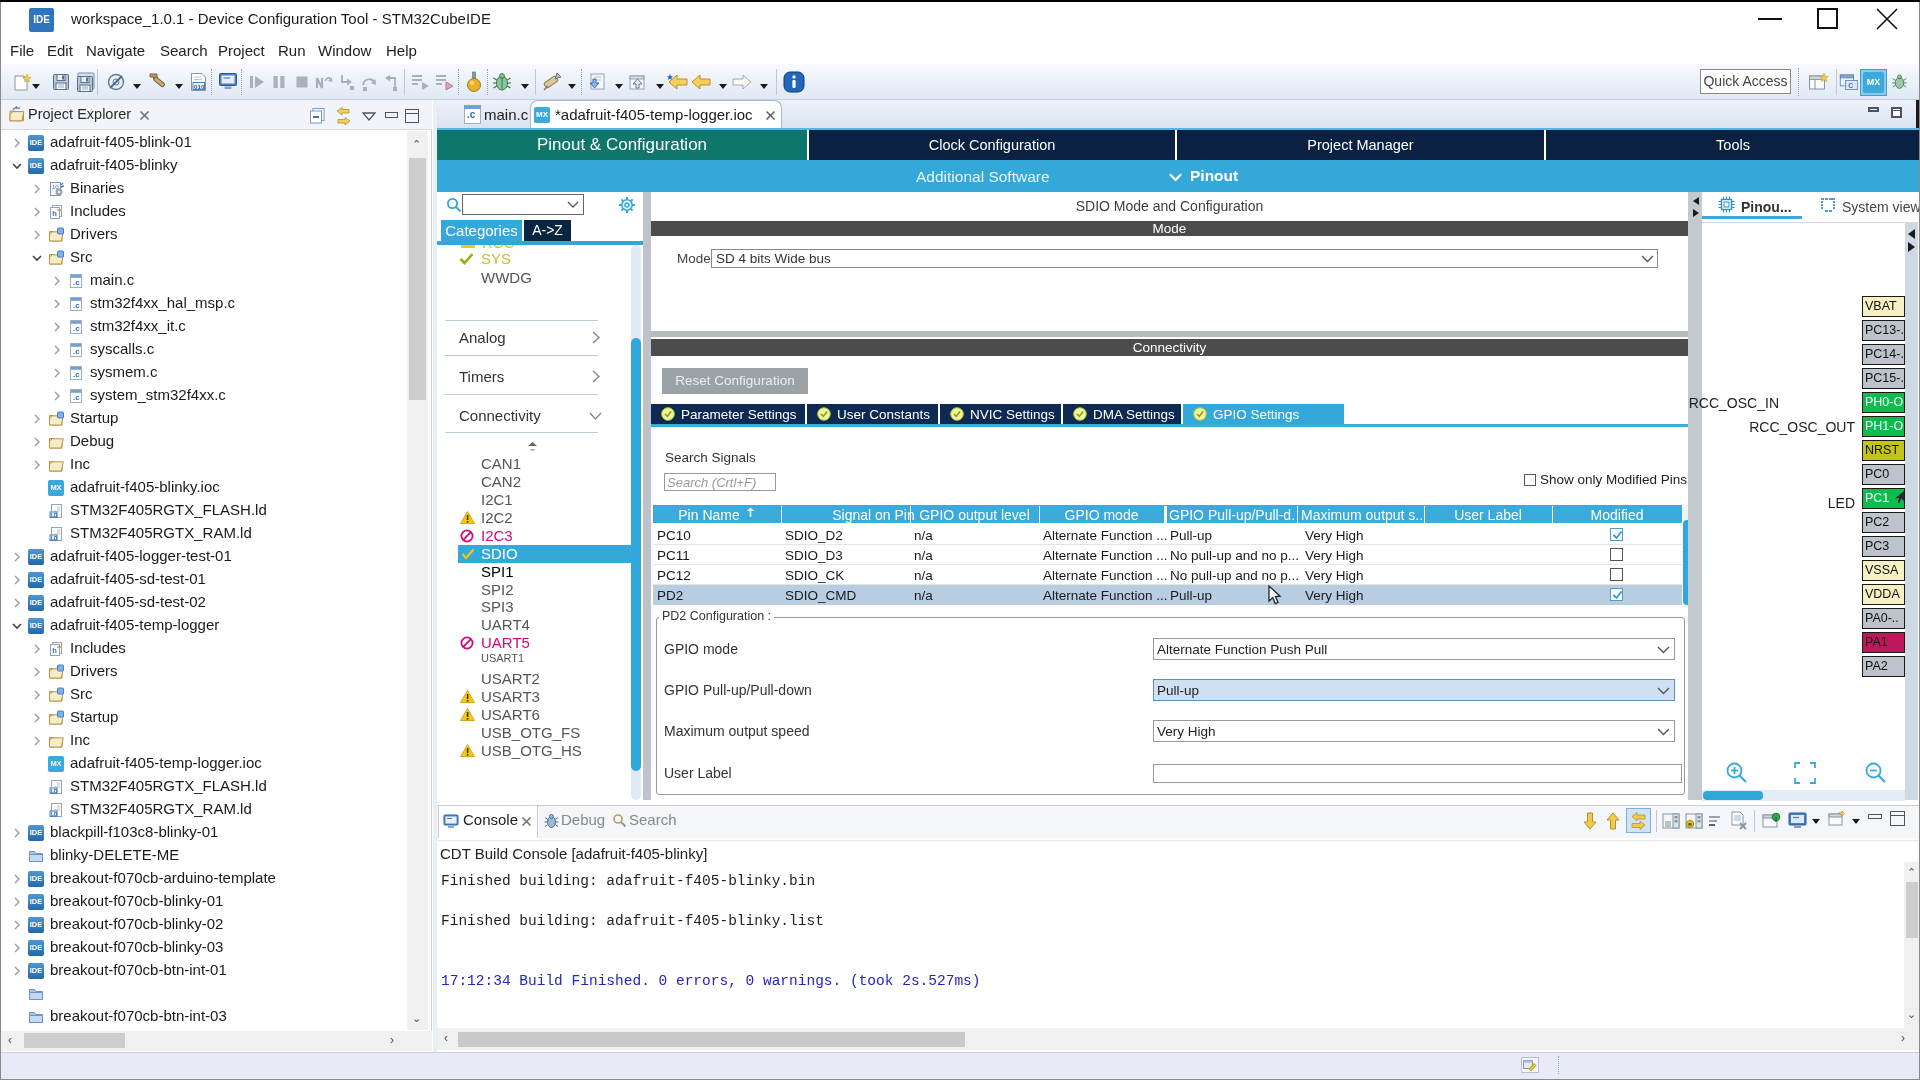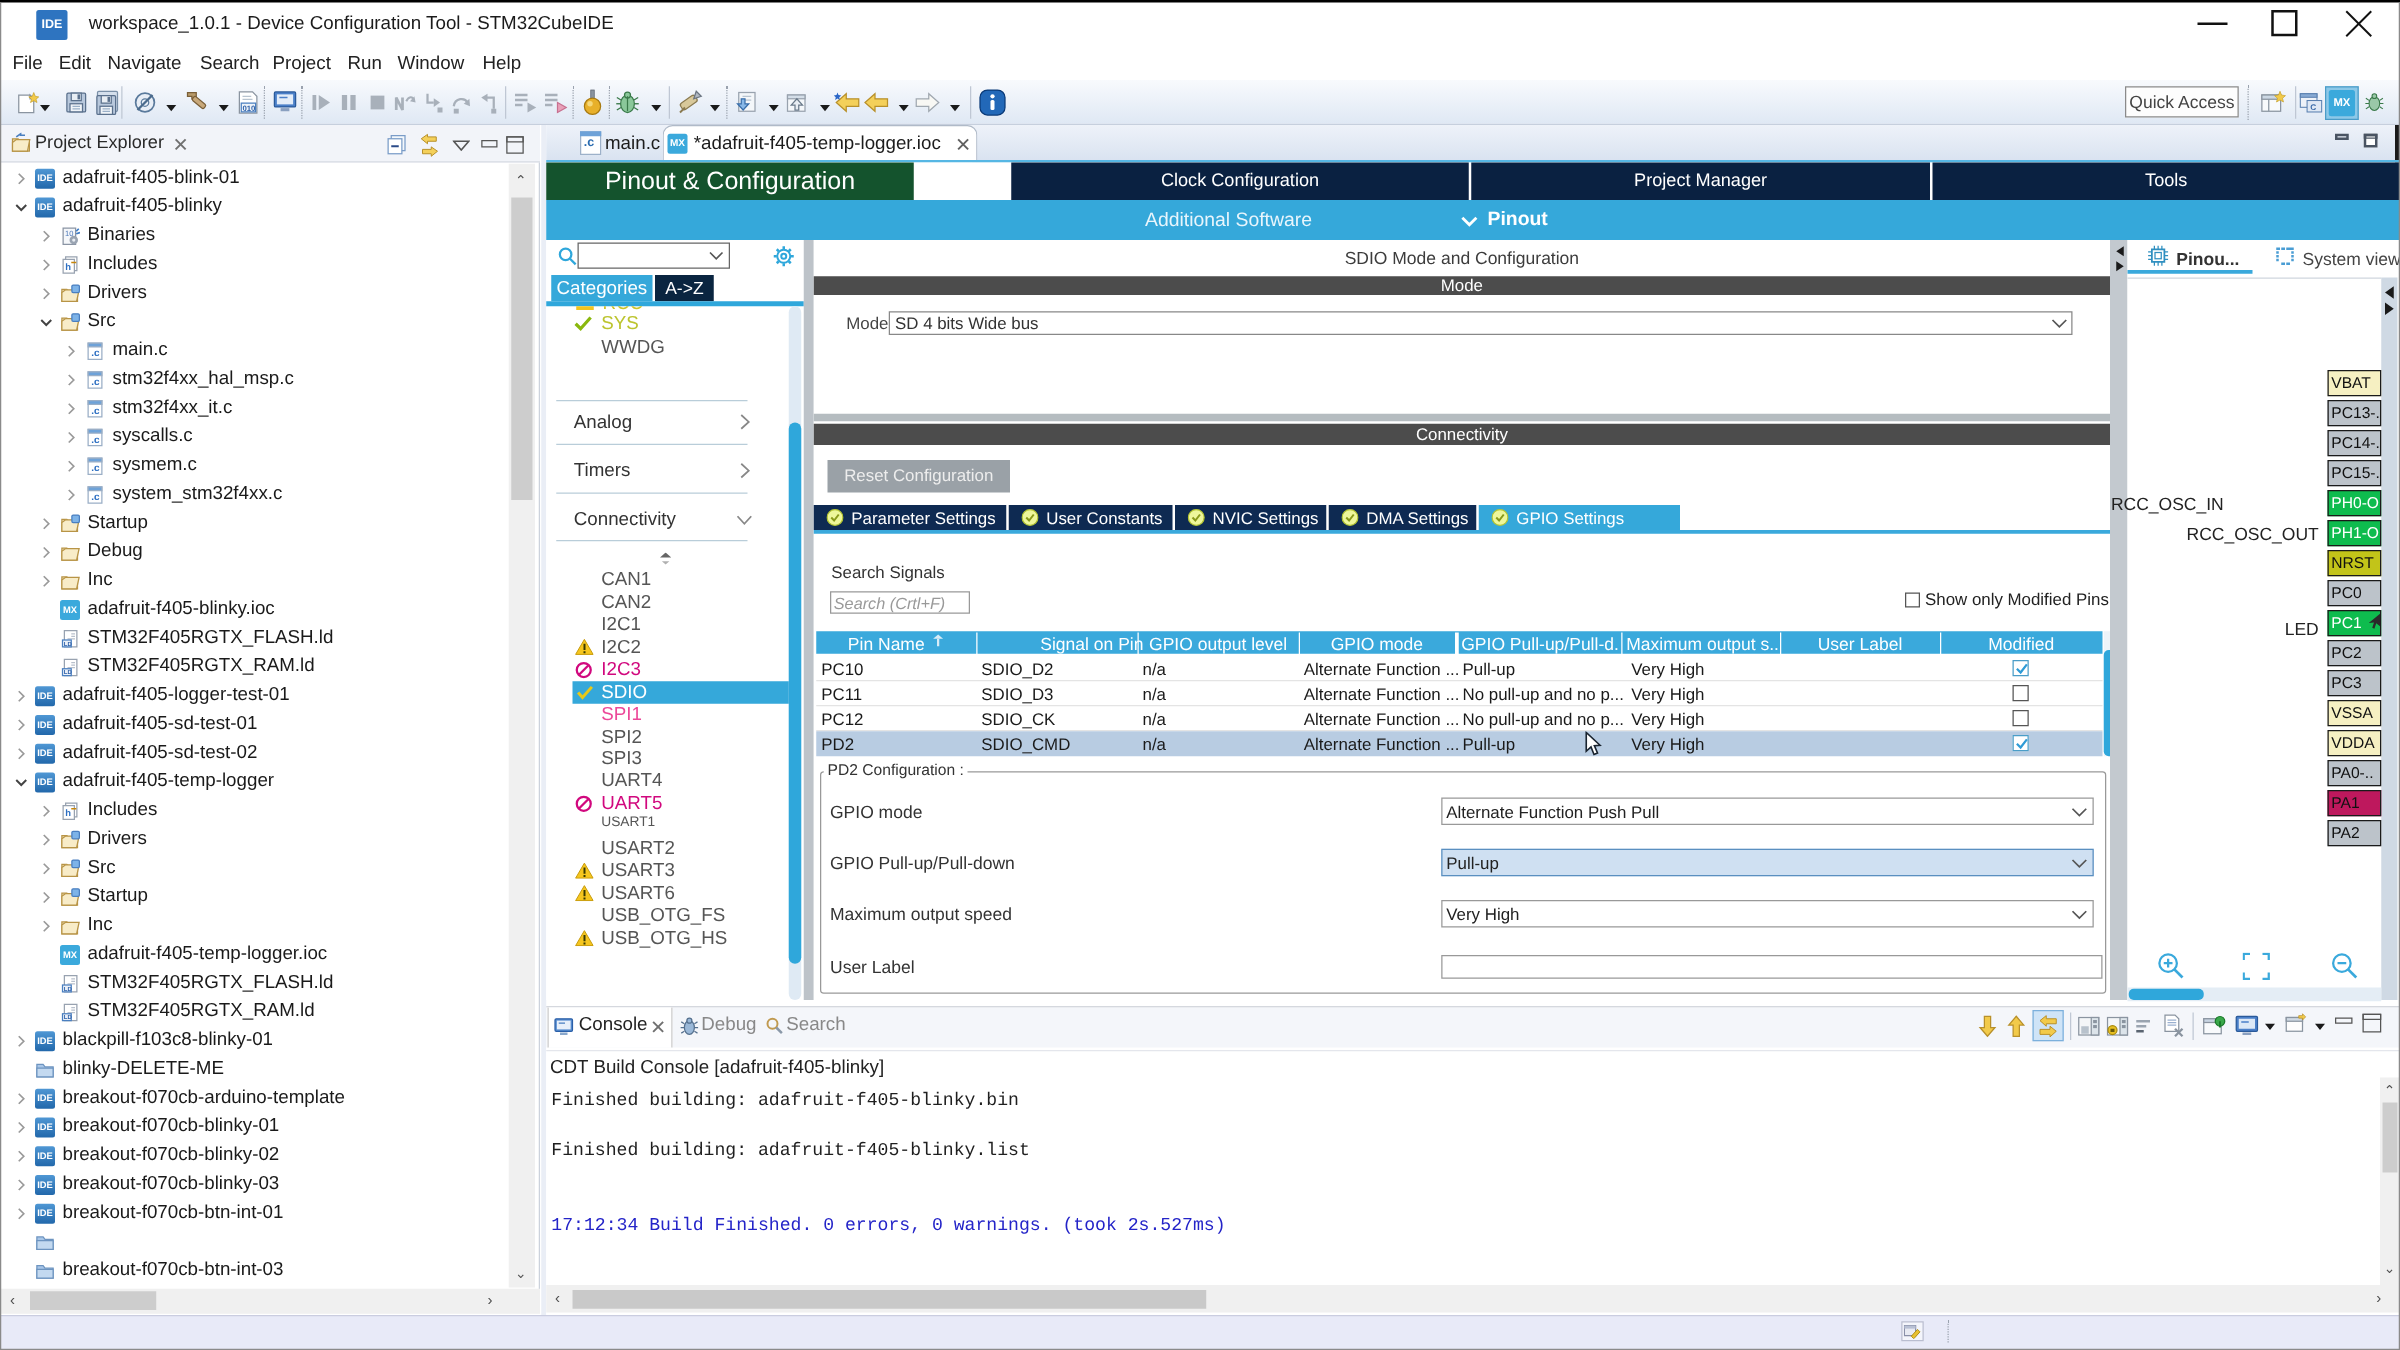--- a/index.html
+++ b/index.html
@@ -568,21 +568,21 @@
       <line x1="9.5" y1="1.5" x2="1.5" y2="9.5"></line>
     </g>
   </svg>
 <div class="a" style="left:1868px;top:107px;width:11px;height:5px;border:2px solid #4a5462;"></div>
 <div class="a" style="left:1891px;top:107px;width:11px;height:11px;border:2px solid #4a5462;background:#fff;"></div>
 <div class="a" style="left:1891px;top:107px;width:11px;height:4px;border:2px solid #4a5462;border-bottom:1px solid #4a5462;"></div>
 <div class="a" style="left:1916px;top:100px;width:4px;height:31px;background:#1a1a1a;"></div>
 <div class="a" style="left:437px;top:128px;width:1483px;height:2px;background:#56b7e4;"></div>
 
 <div class="a" style="left:437px;top:130px;width:1483px;height:30px;background:#fff;"></div>
-<div class="a" style="left:437px;top:130px;width:294px;height:30px;background:#14532d;color:#fff;font-size:20px;text-align:center;line-height:30px;">Pinout &amp; Configuration</div>
+<div class="a" style="left:437px;top:130px;width:370px;height:30px;background:#0f766e;color:#fff;font-size:17px;text-align:center;line-height:30px;">Pinout &amp; Configuration</div>
 <div class="a" style="left:809px;top:130px;width:366px;height:30px;background:#0a2141;color:#fff;font-size:14.5px;text-align:center;line-height:30px;">Clock Configuration</div>
 <div class="a" style="left:1177px;top:130px;width:367px;height:30px;background:#0a2141;color:#fff;font-size:14.5px;text-align:center;line-height:30px;">Project Manager</div>
 <div class="a" style="left:1546px;top:130px;width:374px;height:30px;background:#0a2141;color:#fff;font-size:14.5px;text-align:center;line-height:30px;">Tools</div>
 <div class="a" style="left:437px;top:160px;width:1483px;height:32px;background:#35a8da;"></div>
 <div class="a" style="left:916px;top:168px;font-size:15.5px;color:#e8f5fc;">Additional Software</div>
 <svg class="a" style="left:1168px;top:172px;" width="15" height="10" viewBox="0 0 16 10">
     <polyline points="2,2 8,8 14,2" fill="none" stroke="#fff" stroke-width="2.4"></polyline>
   </svg>
 <div class="a" style="left:1190px;top:167px;font-size:15.5px;font-weight:bold;color:#fff;">Pinout</div>
 
@@ -656,21 +656,21 @@
 <svg class="a" style="left:460px;top:529px;" width="14" height="14" viewBox="0 0 14 14">
       <circle cx="7" cy="7" r="5.6" fill="none" stroke="#d1087e" stroke-width="1.8"></circle>
       <line x1="3.2" y1="10.8" x2="10.8" y2="3.2" stroke="#d1087e" stroke-width="1.8"></line>
     </svg>
 <div class="a" style="left:481px;top:527px;font-size:15px;color:#d1087e;">I2C3</div>
 <div class="a" style="left:458px;top:545px;width:176px;height:18px;background:#35a8da;"></div>
 <svg class="a" style="left:461px;top:548px;" width="14" height="12" viewBox="0 0 14 12">
       <polyline points="1.5,6 5,10 12.5,1.5" fill="none" stroke="#e8c818" stroke-width="2.4"></polyline>
     </svg>
 <div class="a" style="left:481px;top:545px;font-size:15px;color:#fff;">SDIO</div>
-<div class="a" style="left:481px;top:563px;font-size:15px;color:#ec4899;">SPI1</div>
+<div class="a" style="left:481px;top:563px;font-size:15px;color:#000000;">SPI1</div>
 <div class="a" style="left:481px;top:581px;font-size:15px;color:#555;">SPI2</div>
 <div class="a" style="left:481px;top:598px;font-size:15px;color:#555;">SPI3</div>
 <div class="a" style="left:481px;top:616px;font-size:15px;color:#555;">UART4</div>
 <svg class="a" style="left:460px;top:636px;" width="14" height="14" viewBox="0 0 14 14">
       <circle cx="7" cy="7" r="5.6" fill="none" stroke="#d1087e" stroke-width="1.8"></circle>
       <line x1="3.2" y1="10.8" x2="10.8" y2="3.2" stroke="#d1087e" stroke-width="1.8"></line>
     </svg>
 <div class="a" style="left:481px;top:634px;font-size:15px;color:#d1087e;">UART5</div>
 <div class="a" style="left:481px;top:652px;font-size:11px;color:#555;">USART1</div>
 <div class="a" style="left:481px;top:670px;font-size:15px;color:#555;">USART2</div>

